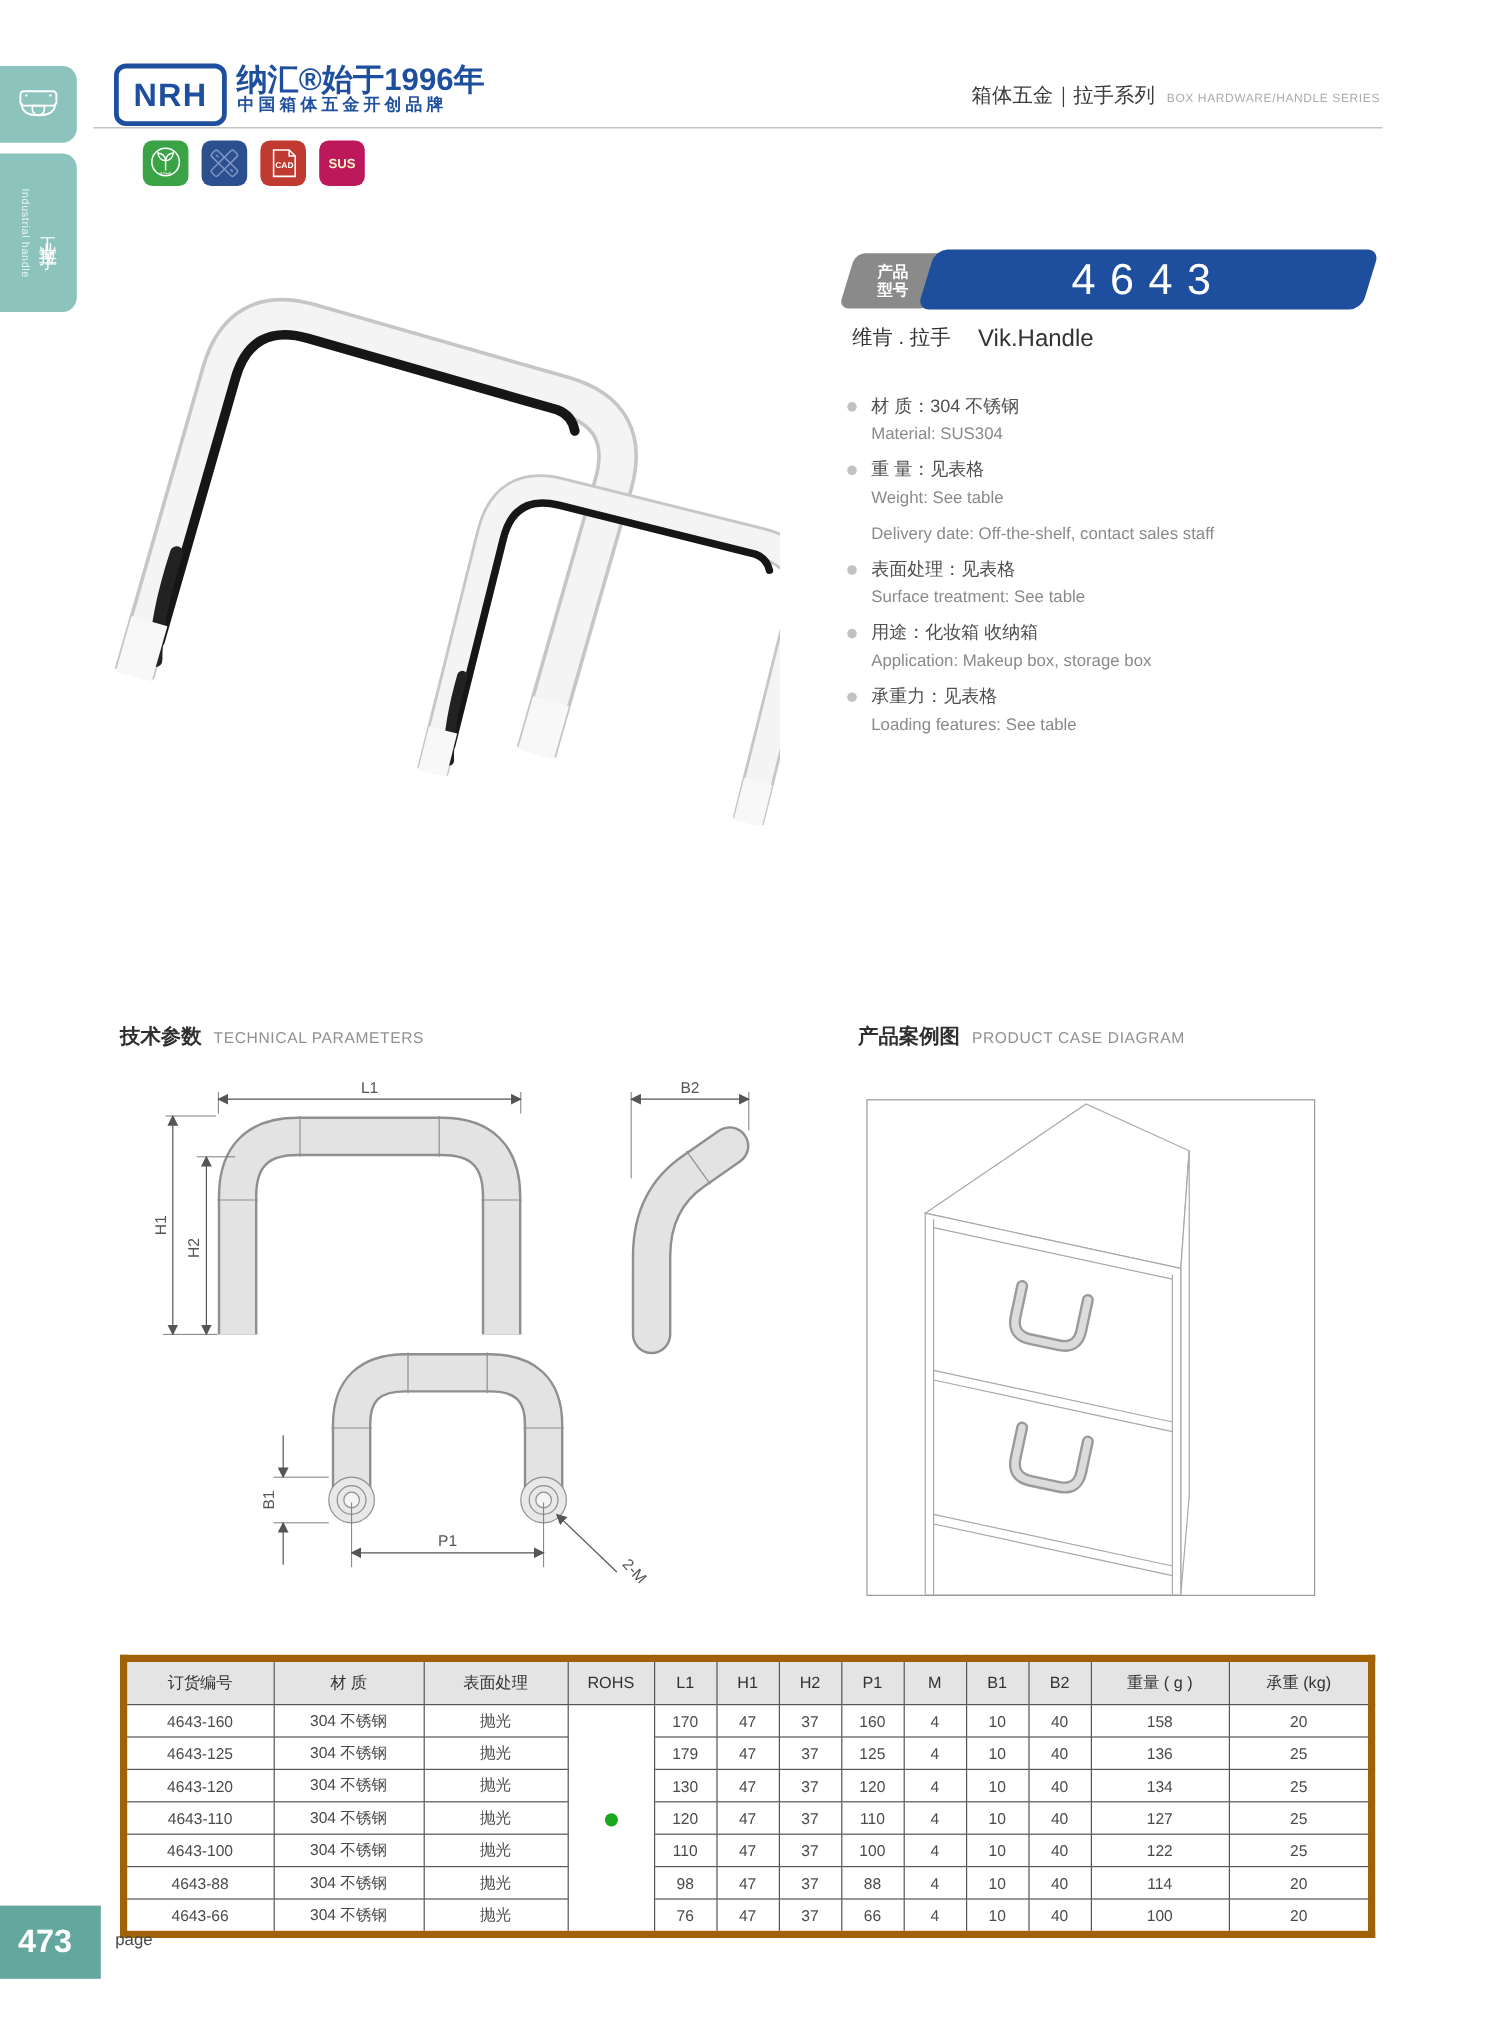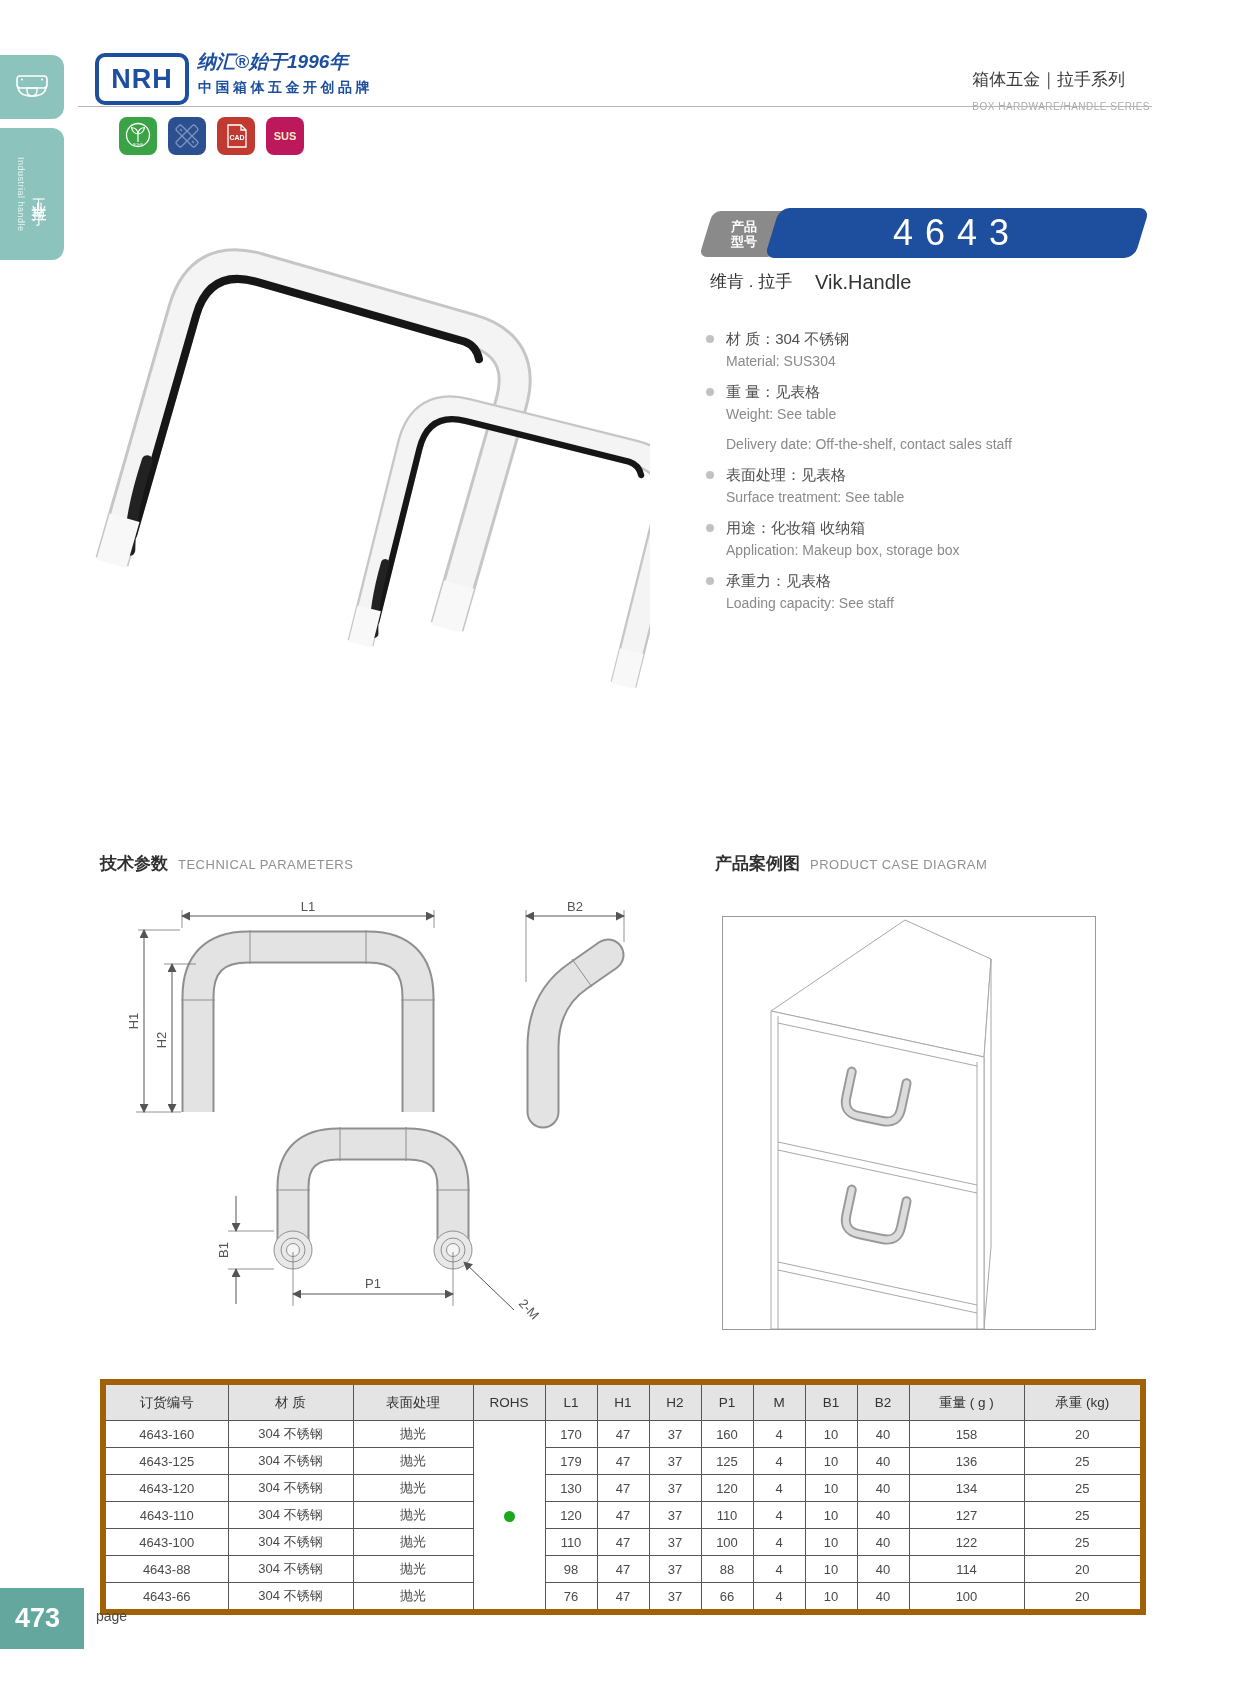--- a/index.html
+++ b/index.html
@@ -9,23 +9,23 @@
 
   
   .side-tab{position:absolute;left:0;background:#8cc3bc;border-radius:0 12px 12px 0;display:flex;align-items:center;justify-content:center;}
   #tab1{top:55px;width:64px;height:64px;}
   #tab2{top:128px;width:64px;height:132px;gap:3px;}
   .vtx-cn{writing-mode:vertical-rl;text-orientation:upright;color:#fff;font-size:15px;letter-spacing:4px;}
   .vtx-en{writing-mode:vertical-rl;color:#eaf4f2;font-size:9px;letter-spacing:.5px;}
 
   
   #logo{left:95px;top:53px;width:86px;height:44px;border:4px solid #1e4f9e;border-radius:10px;color:#1e4f9e;font-weight:bold;font-size:27px;display:flex;align-items:center;justify-content:center;letter-spacing:1px;}
-  #brand-title{left:197px;top:49px;font-size:19px;font-weight:bold;color:#1e4f9e;font-style:italic;}
+  #brand-title{left:197px;top:49px;font-size:26px;font-weight:bold;color:#1e4f9e;}
   #brand-sub{left:198px;top:79px;font-size:14px;font-weight:bold;letter-spacing:3.5px;color:#1e4f9e;}
-  #series{top:68px;right:90px;display:flex;align-items:baseline;gap:10px;flex-direction:column;}
+  #series{top:68px;right:90px;display:flex;align-items:baseline;gap:10px;}
   #series .cn{font-size:17px;color:#3a3a3a;}
   #series .en{font-size:10px;color:#ababab;letter-spacing:.5px;}
   #head-rule{left:78px;top:106px;width:1074px;height:1px;background:#b5b5b5;}
 
   
   #badges{left:119px;top:117px;display:flex;gap:11px;}
   .badge{width:38px;height:38px;border-radius:8px;}
 
   
   #model-tag{left:706px;top:211px;width:76px;height:46px;background:#8a8a8a;border-radius:8px;transform:skewX(-17deg);display:flex;align-items:center;justify-content:center;}
@@ -186,21 +186,21 @@
     <div class="feat-item">
       <div class="feat-cn"><span class="bullet"></span><span>表面处理：见表格</span></div>
       <div class="feat-en">Surface treatment: See table</div>
     </div>
     <div class="feat-item">
       <div class="feat-cn"><span class="bullet"></span><span>用途：化妆箱 收纳箱</span></div>
       <div class="feat-en">Application: Makeup box, storage box</div>
     </div>
     <div class="feat-item">
       <div class="feat-cn"><span class="bullet"></span><span>承重力：见表格</span></div>
-      <div class="feat-en">Loading capacity: See staff</div>
+      <div class="feat-en">Loading features: See table</div>
     </div>
   </div>
 
   <div id="sec-tech" class="abs sec-head">
     <span class="cn">技术参数</span>
     <span class="en">TECHNICAL PARAMETERS</span>
   </div>
   <div id="sec-case" class="abs sec-head">
     <span class="cn">产品案例图</span>
     <span class="en">PRODUCT CASE DIAGRAM</span>

